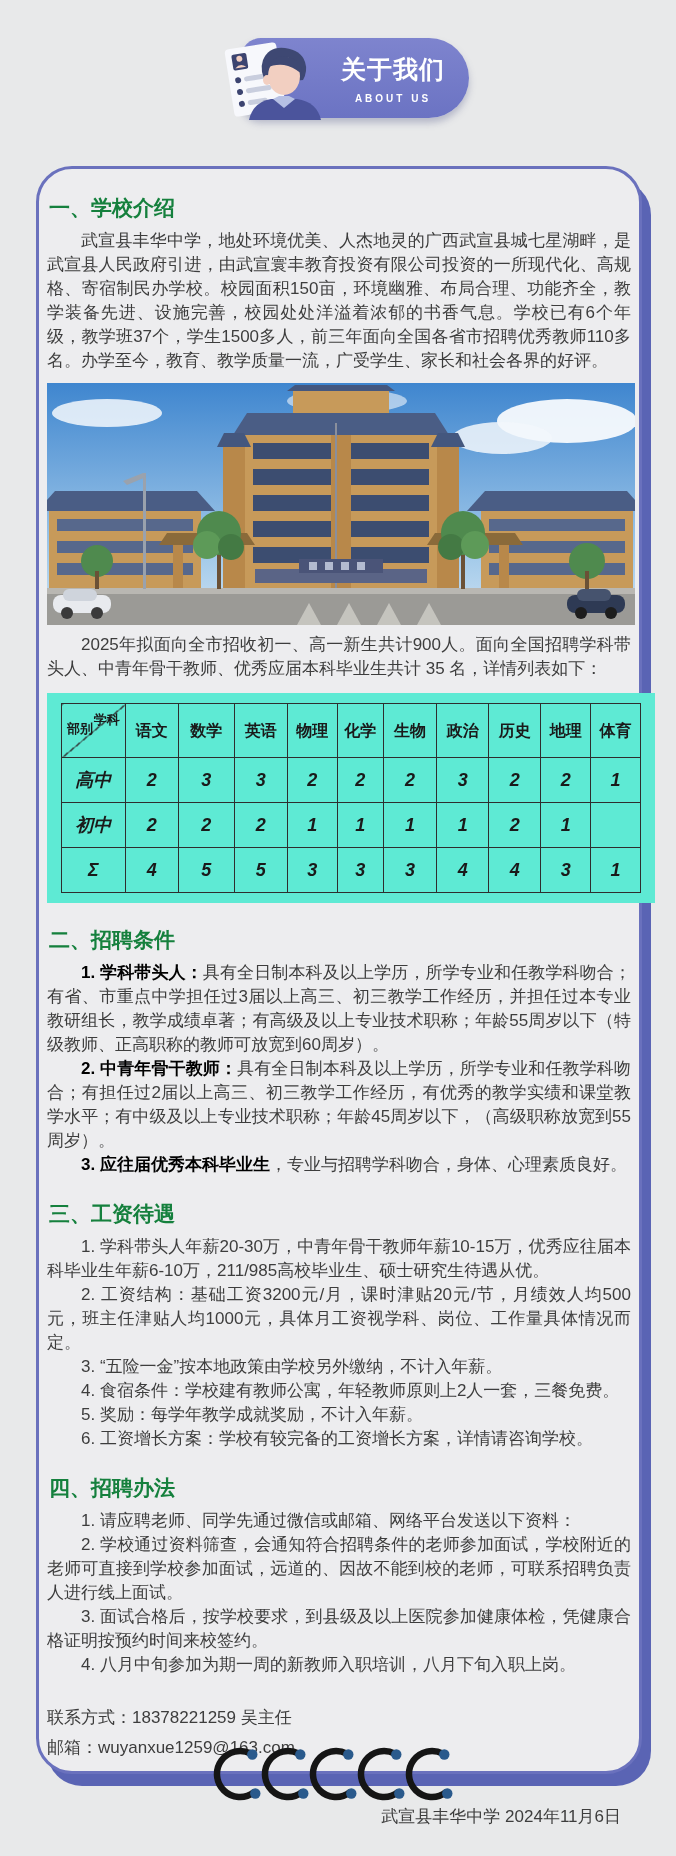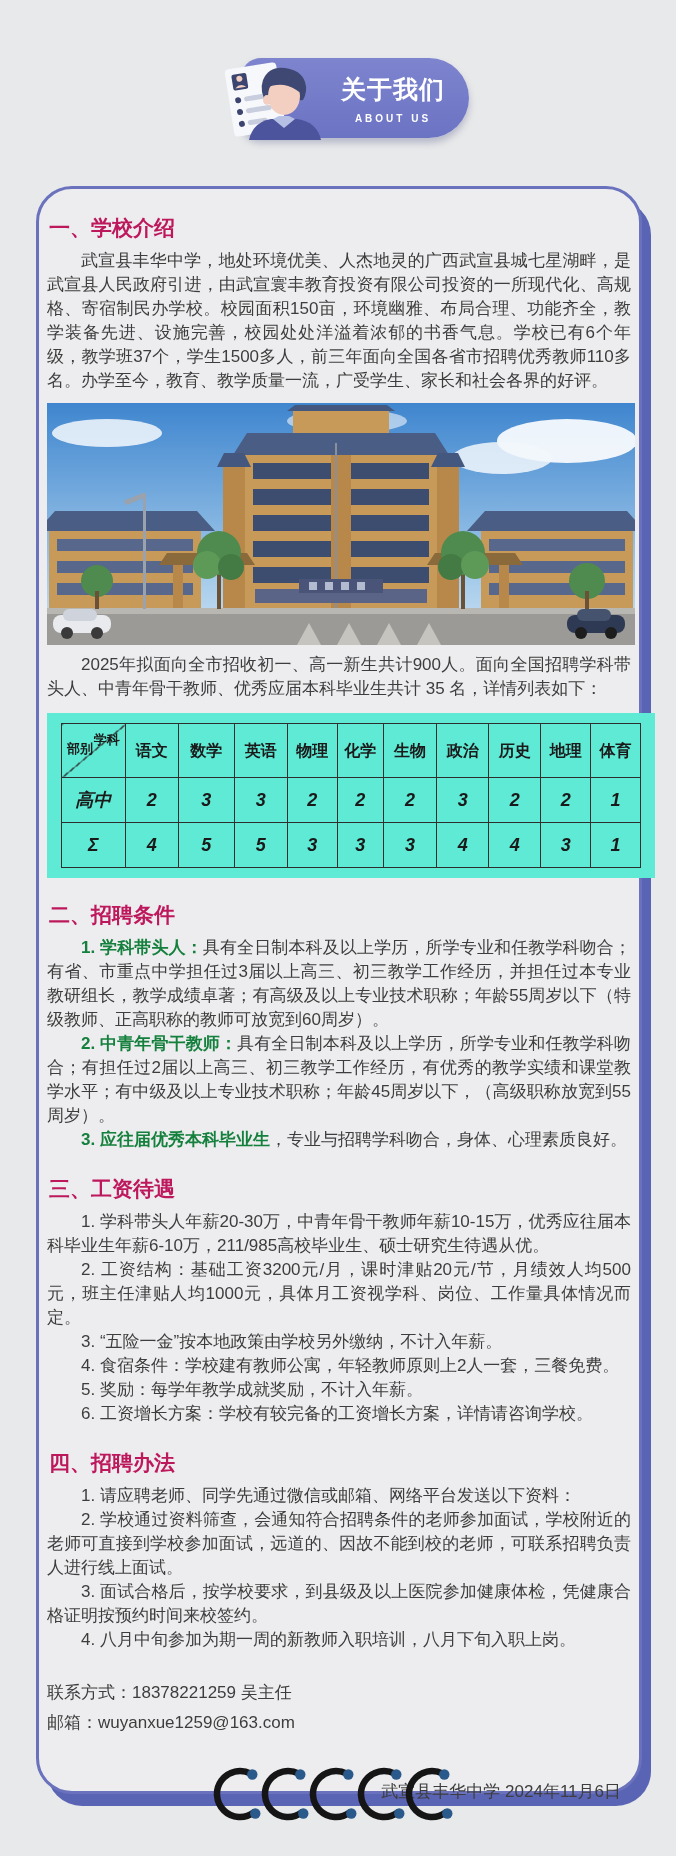--- a/index.html
+++ b/index.html
@@ -1,20 +1,20 @@
 <!DOCTYPE html>
 <html><head>
 <meta charset="utf-8">
 <style>
   * { margin:0; padding:0; box-sizing:border-box; }
   html,body { width:676px; background:#e8e9ea; font-family:"Liberation Sans","DejaVu Sans",sans-serif; }
   body { height:1856px; position:relative; overflow:hidden; }
 
   
-  .badge-wrap { display:flex; justify-content:center; padding-top:58px; }
+  .badge-wrap { display:flex; justify-content:center; padding-top:38px; }
   .badge { position:relative; width:262px; height:80px; }
   .badge-pill {
     position:absolute; left:34px; right:0; top:0; bottom:0;
     background:linear-gradient(180deg,#7e84ce 0%,#6b73c3 100%);
     border-radius:20px 40px 40px 20px;
     box-shadow:0 5px 7px rgba(90,95,140,0.35);
   }
   .badge-art { position:absolute; left:0; top:0; width:118px; height:82px; }
   .badge-text { position:absolute; left:116px; right:6px; top:0; bottom:0;
     display:flex; flex-direction:column; align-items:center; justify-content:center; color:#fff; }
@@ -27,25 +27,25 @@
     margin:48px 0 0 36px;
     width:606px; height:1608px;
     background:#ededef;
     border:3px solid #6a71bd;
     border-radius:36px;
     box-shadow:10px 13px 0 -1px #5a64b4;
     padding:20px 8px 0 8px;
   }
   .content { color:#3d3d3d; font-size:17px; line-height:24px; text-align:justify; }
 
-  h2.sec { color:#be185d; font-size:21px; line-height:26px; font-weight:bold; margin:24px 0 8px 2px; text-align:left; }
+  h2.sec { color:#15803d; font-size:21px; line-height:26px; font-weight:bold; margin:24px 0 8px 2px; text-align:left; }
   h2.first { margin-top:6px; }
   p.para { text-indent:2em; }
   p.item { text-indent:2em; margin:0; }
-  .b { font-weight:bold; color:#15803d; }
+  .b { font-weight:bold; color:#000000; }
 
   .photo { display:block; width:588px; height:242px; margin:10px auto 8px auto; }
 
   
   .table-box { background:#5eead4; margin:12px auto 4px auto; width:608px; padding:10px 14px; }
   table.recruit { border-collapse:collapse; width:100%; table-layout:fixed;
     font-family:"Liberation Serif","DejaVu Serif",serif; color:#1a1a1a; }
   table.recruit th, table.recruit td { border:1px solid #2e2e2e; text-align:center; vertical-align:middle; }
   table.recruit th { font-size:16px; font-weight:bold; height:54px; }
   table.recruit td { font-size:18px; font-weight:bold; height:45px; font-family:"Liberation Sans","DejaVu Sans",sans-serif;font-style:italic; }
@@ -247,20 +247,33 @@
           <td>3</td>
           <td>2</td>
           <td>2</td>
           <td>2</td>
           <td>3</td>
           <td>2</td>
           <td>2</td>
           <td>1</td>
         </tr>
         <tr>
+          <td class="rowlab">初中</td>
+          <td>2</td>
+          <td>2</td>
+          <td>2</td>
+          <td>1</td>
+          <td>1</td>
+          <td>1</td>
+          <td>1</td>
+          <td>2</td>
+          <td>1</td>
+          <td></td>
+        </tr>
+        <tr>
           <td class="rowlab">Σ</td>
           <td>4</td>
           <td>5</td>
           <td>5</td>
           <td>3</td>
           <td>3</td>
           <td>3</td>
           <td>4</td>
           <td>4</td>
           <td>3</td>

